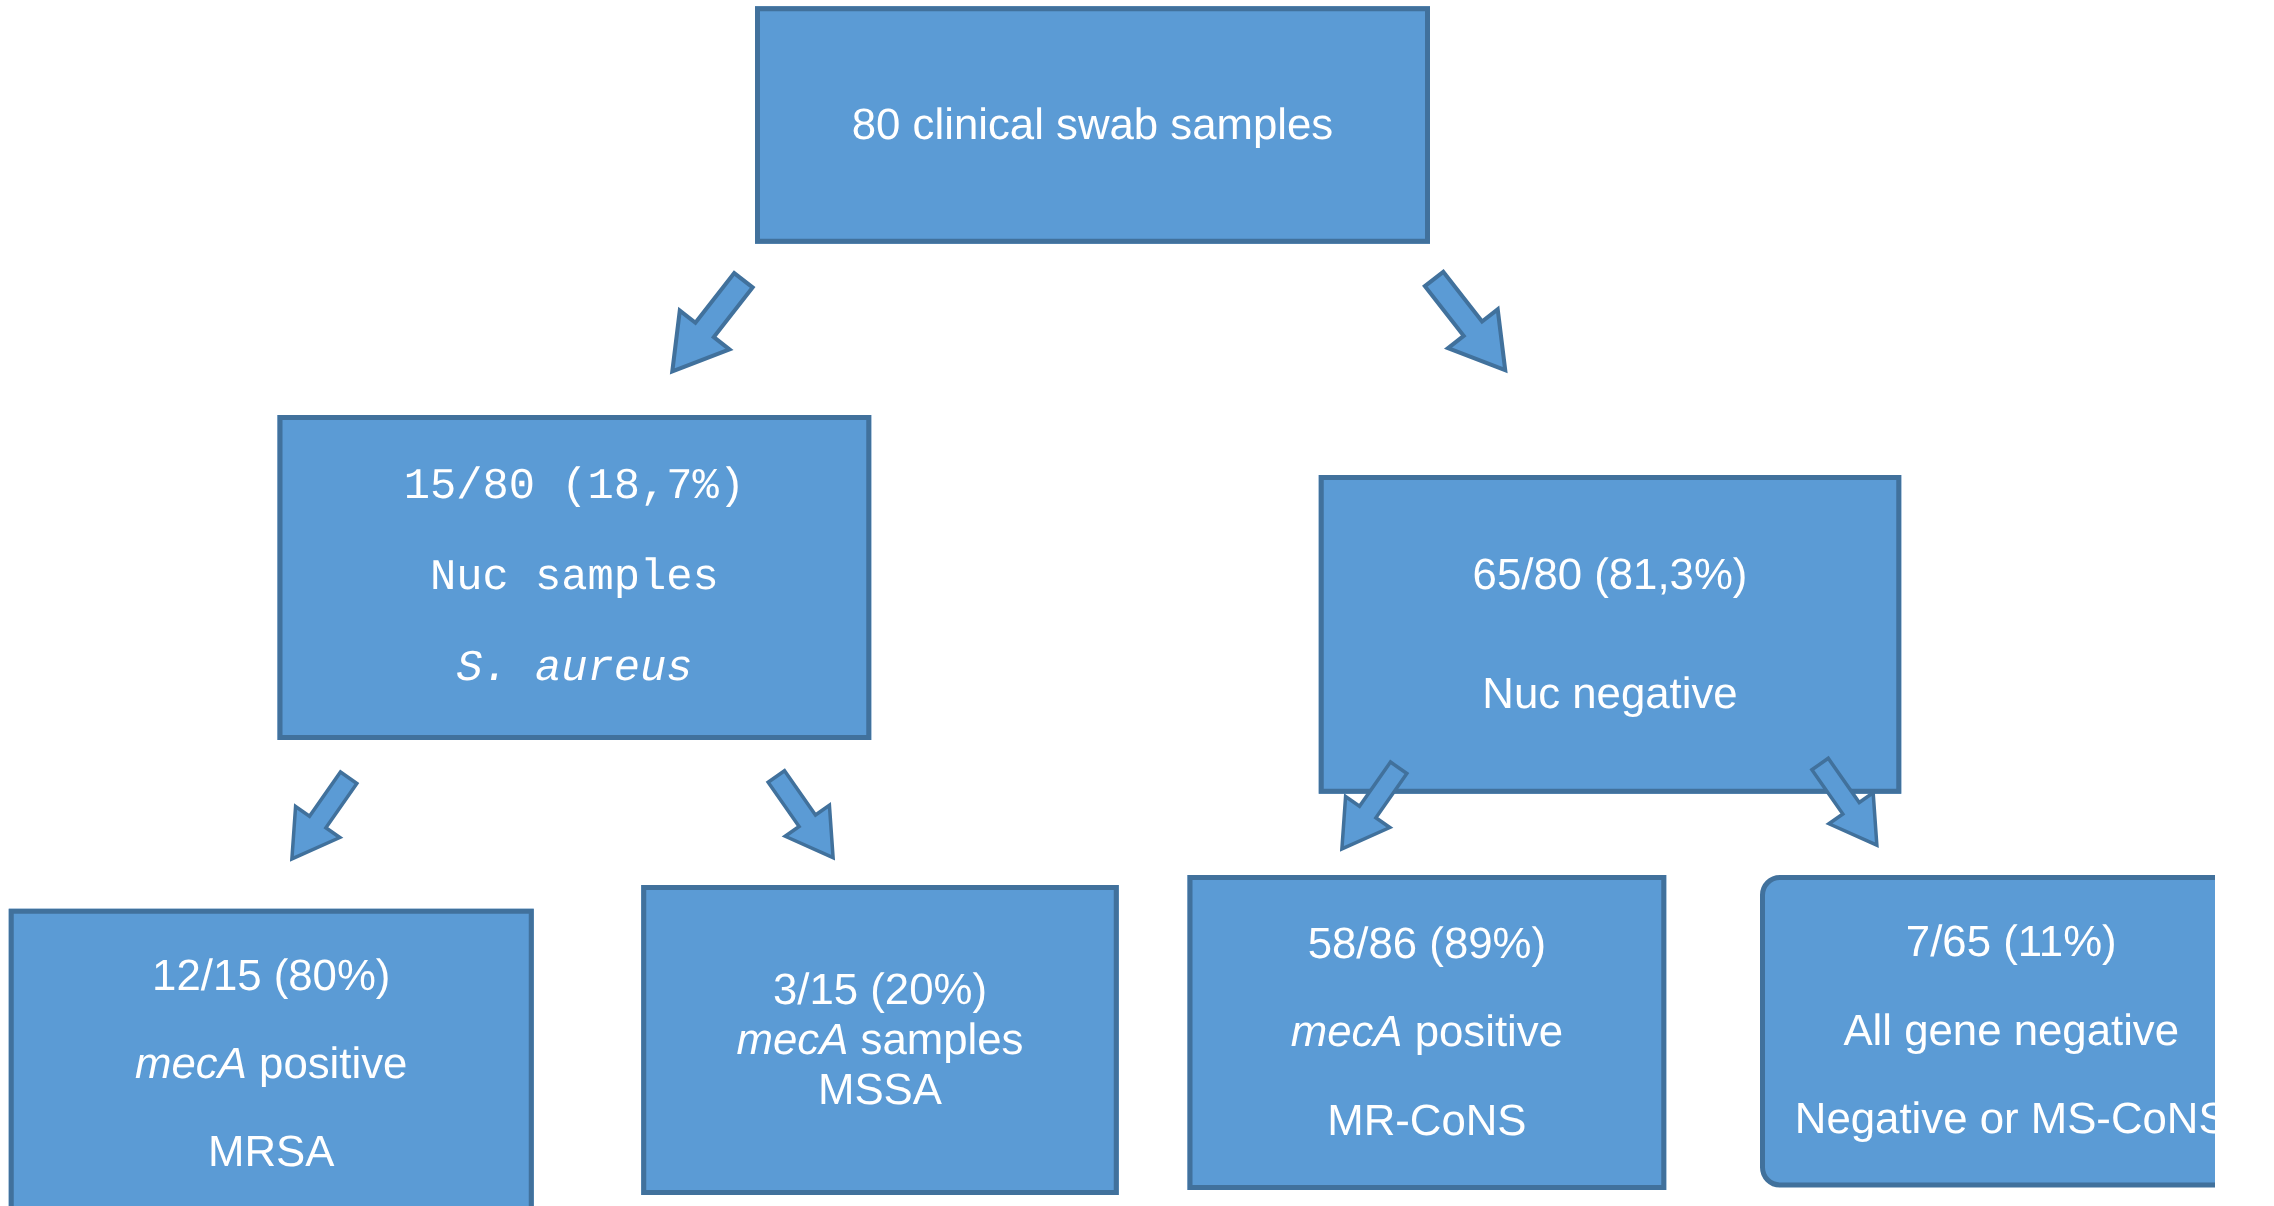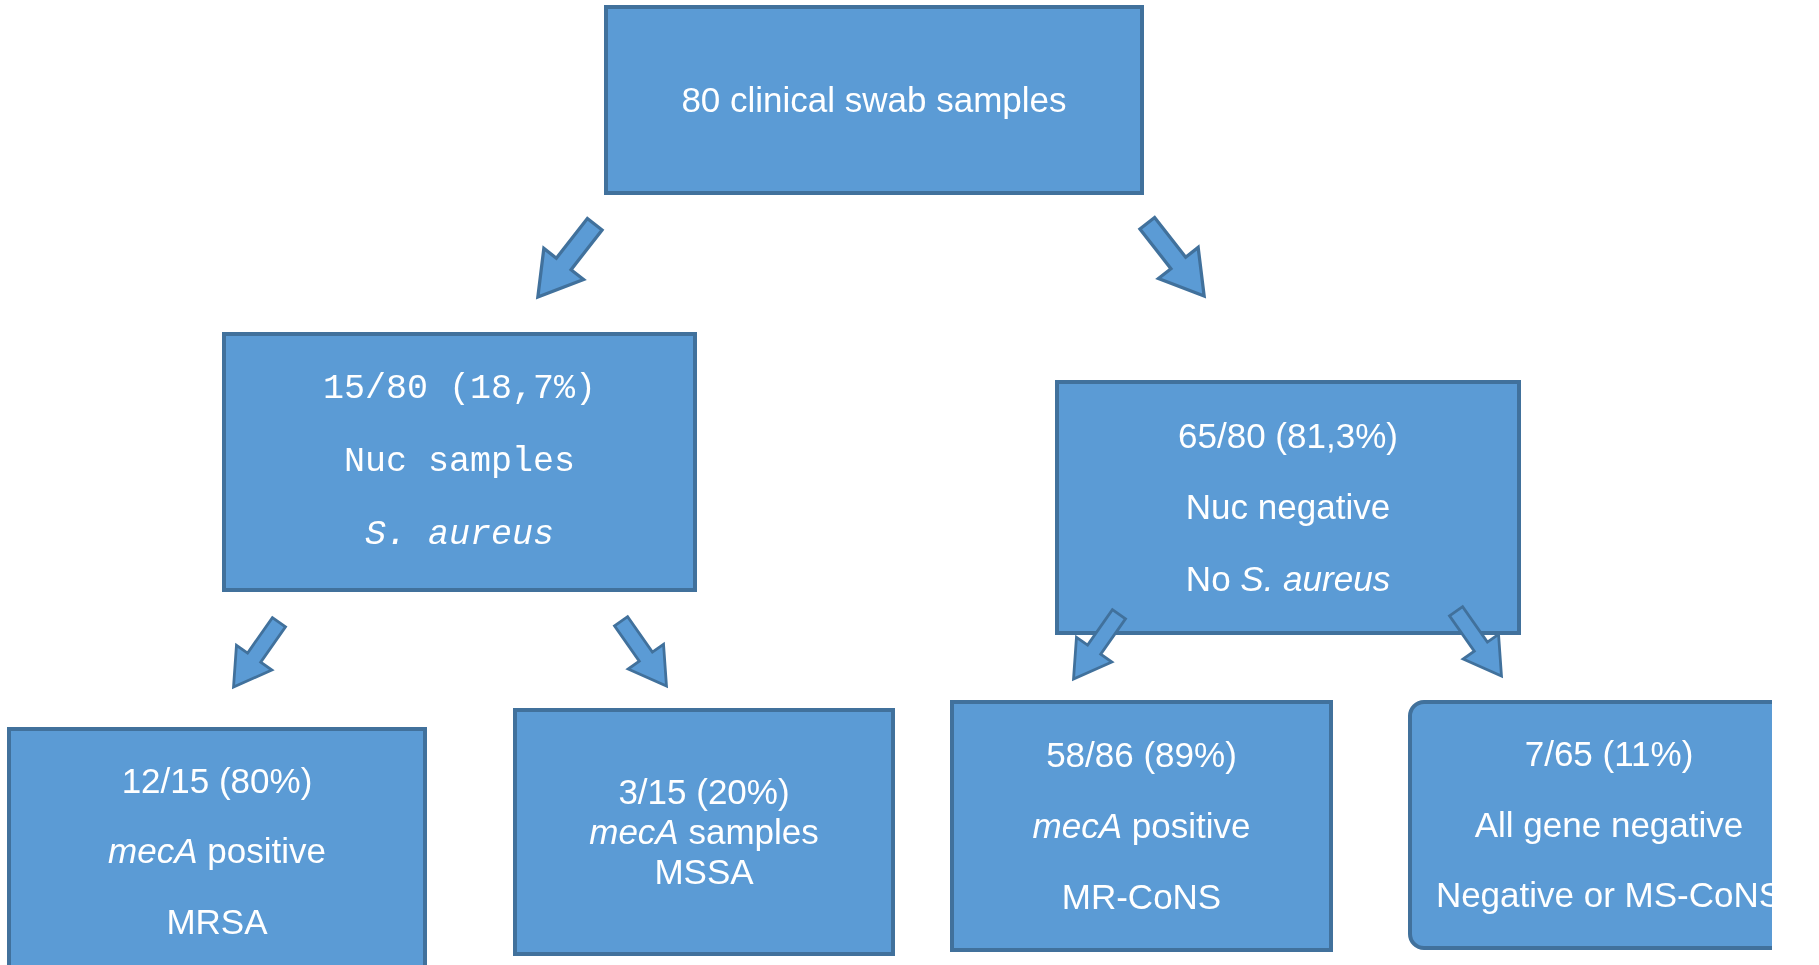--- a/index.html
+++ b/index.html
@@ -65,21 +65,20 @@
       <div class="line"><span>80 clinical swab samples</span></div>
     </div>
   <div class="node" id="node-nuc-positive">
       <div class="line"><span>15/80 (18,7%)</span></div>
       <div class="line"><span>Nuc samples</span></div>
       <div class="line"><em>S. aureus</em></div>
     </div>
   <div class="node" id="node-nuc-negative">
       <div class="line"><span>65/80 (81,3%)</span></div>
       <div class="line"><span>Nuc negative</span></div>
-      <div class="line"><span>No </span><em>S. aureus</em></div>
     </div>
   <div class="node" id="node-mrsa">
       <div class="line"><span>12/15 (80%)</span></div>
       <div class="line"><em>mecA</em><span> positive</span></div>
       <div class="line"><span>MRSA</span></div>
     </div>
   <div class="node" id="node-mssa">
       <div class="line"><span>3/15 (20%)</span></div>
       <div class="line"><em>mecA</em><span> samples</span></div>
       <div class="line"><span>MSSA</span></div>

